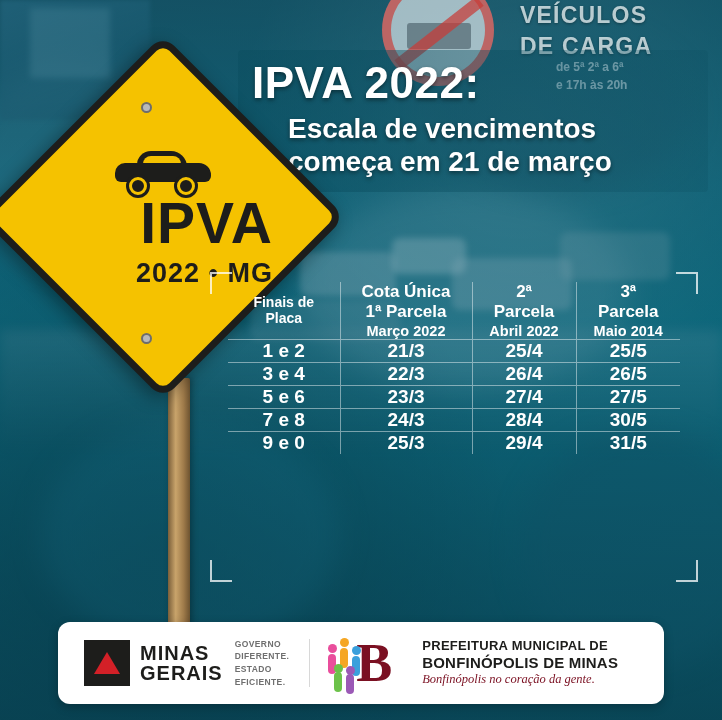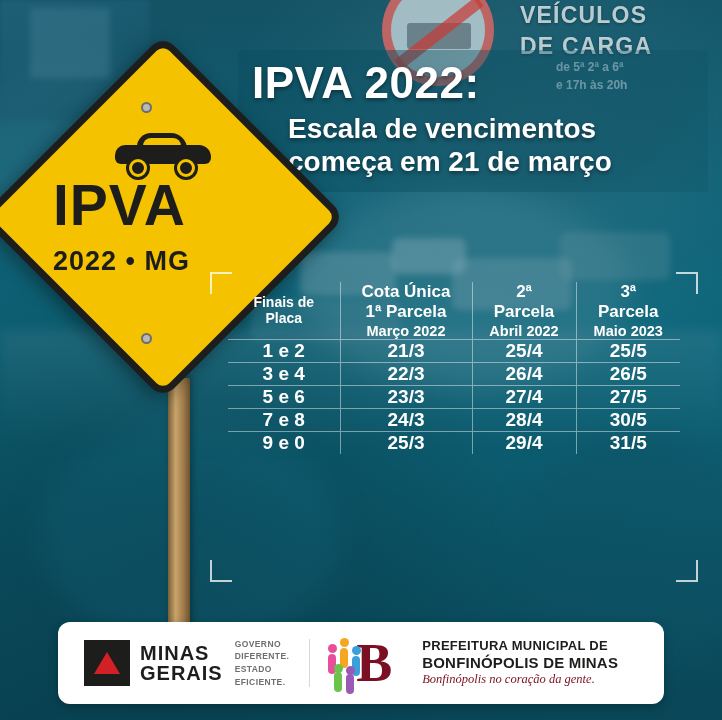--- a/index.html
+++ b/index.html
@@ -118,21 +118,21 @@
     transform: rotate(45deg);
     box-shadow: 0 6px 18px rgba(0,0,0,0.38);
   }
   .bolt {
     position: absolute; width: 11px; height: 11px; border-radius: 50%;
     background: #b9b9b9; border: 2px solid #6d6d6d;
   }
   .bolt-top { left: 123px; top: 24px; }
   .bolt-bot { left: 123px; top: 255px; }
   .sign-content {
-    position: absolute; left: 35px; top: 55px; width: 220px; text-align: left;
+    position: absolute; left: 35px; top: 73px; width: 220px; text-align: right;
   }
   .car-glyph { margin: 0 auto 2px auto; width: 96px; height: 42px; position: relative; }
   .car-body {
     position: absolute; left: 0; top: 12px; width: 96px; height: 19px;
     background: #1d1d1b; border-radius: 10px 12px 6px 6px;
   }
   .car-roof {
     position: absolute; left: 22px; top: 0px; width: 50px; height: 18px;
     background: #1d1d1b; border-radius: 14px 16px 0 0;
   }
@@ -144,21 +144,21 @@
     position: absolute; top: 26px; width: 18px; height: 18px; border-radius: 50%;
     background: #1d1d1b; border: 3px solid #f5c200;
     box-shadow: 0 0 0 3px #1d1d1b;
   }
   .wheel-l { left: 14px; }
   .wheel-r { left: 62px; }
   .ipva-word {
     font-size: 57px; font-weight: bold; color: #1d1d1b; letter-spacing: 1px; line-height: 1;
   }
   .ipva-sub {
-    margin-top: 12px; font-size: 27px; font-weight: bold; color: #1d1d1b; letter-spacing: 1px;
+    margin-top: 6px; font-size: 27px; font-weight: bold; color: #1d1d1b; letter-spacing: 1px;
   }
 
   
   .table-panel {
     position: absolute; left: 210px; top: 272px; width: 488px; height: 310px;
   }
   .corner { position: absolute; width: 22px; height: 22px; border: 2px solid rgba(255,255,255,0.75); }
   .c-tl { left: 0; top: 0; border-right: none; border-bottom: none; }
   .c-tr { right: 0; top: 0; border-left: none; border-bottom: none; }
   .c-bl { left: 0; bottom: 0; border-right: none; border-top: none; }
@@ -324,21 +324,21 @@
           <div>Parcela</div>
         </th>
         <th class="colhead nar vline">
           <div>3ª</div>
           <div>Parcela</div>
         </th>
       </tr>
       <tr>
         <td class="monthhead vline">Março 2022</td>
         <td class="monthhead vline">Abril 2022</td>
-        <td class="monthhead vline">Maio 2023</td>
+        <td class="monthhead vline">Maio 2014</td>
       </tr>
 
       <tr class="hline">
         <td class="rowlabel">1 e 2</td>
         <td class="cell vline">21/3</td>
         <td class="cell vline">25/4</td>
         <td class="cell vline">25/5</td>
       </tr>
       <tr class="hline">
         <td class="rowlabel">3 e 4</td>

